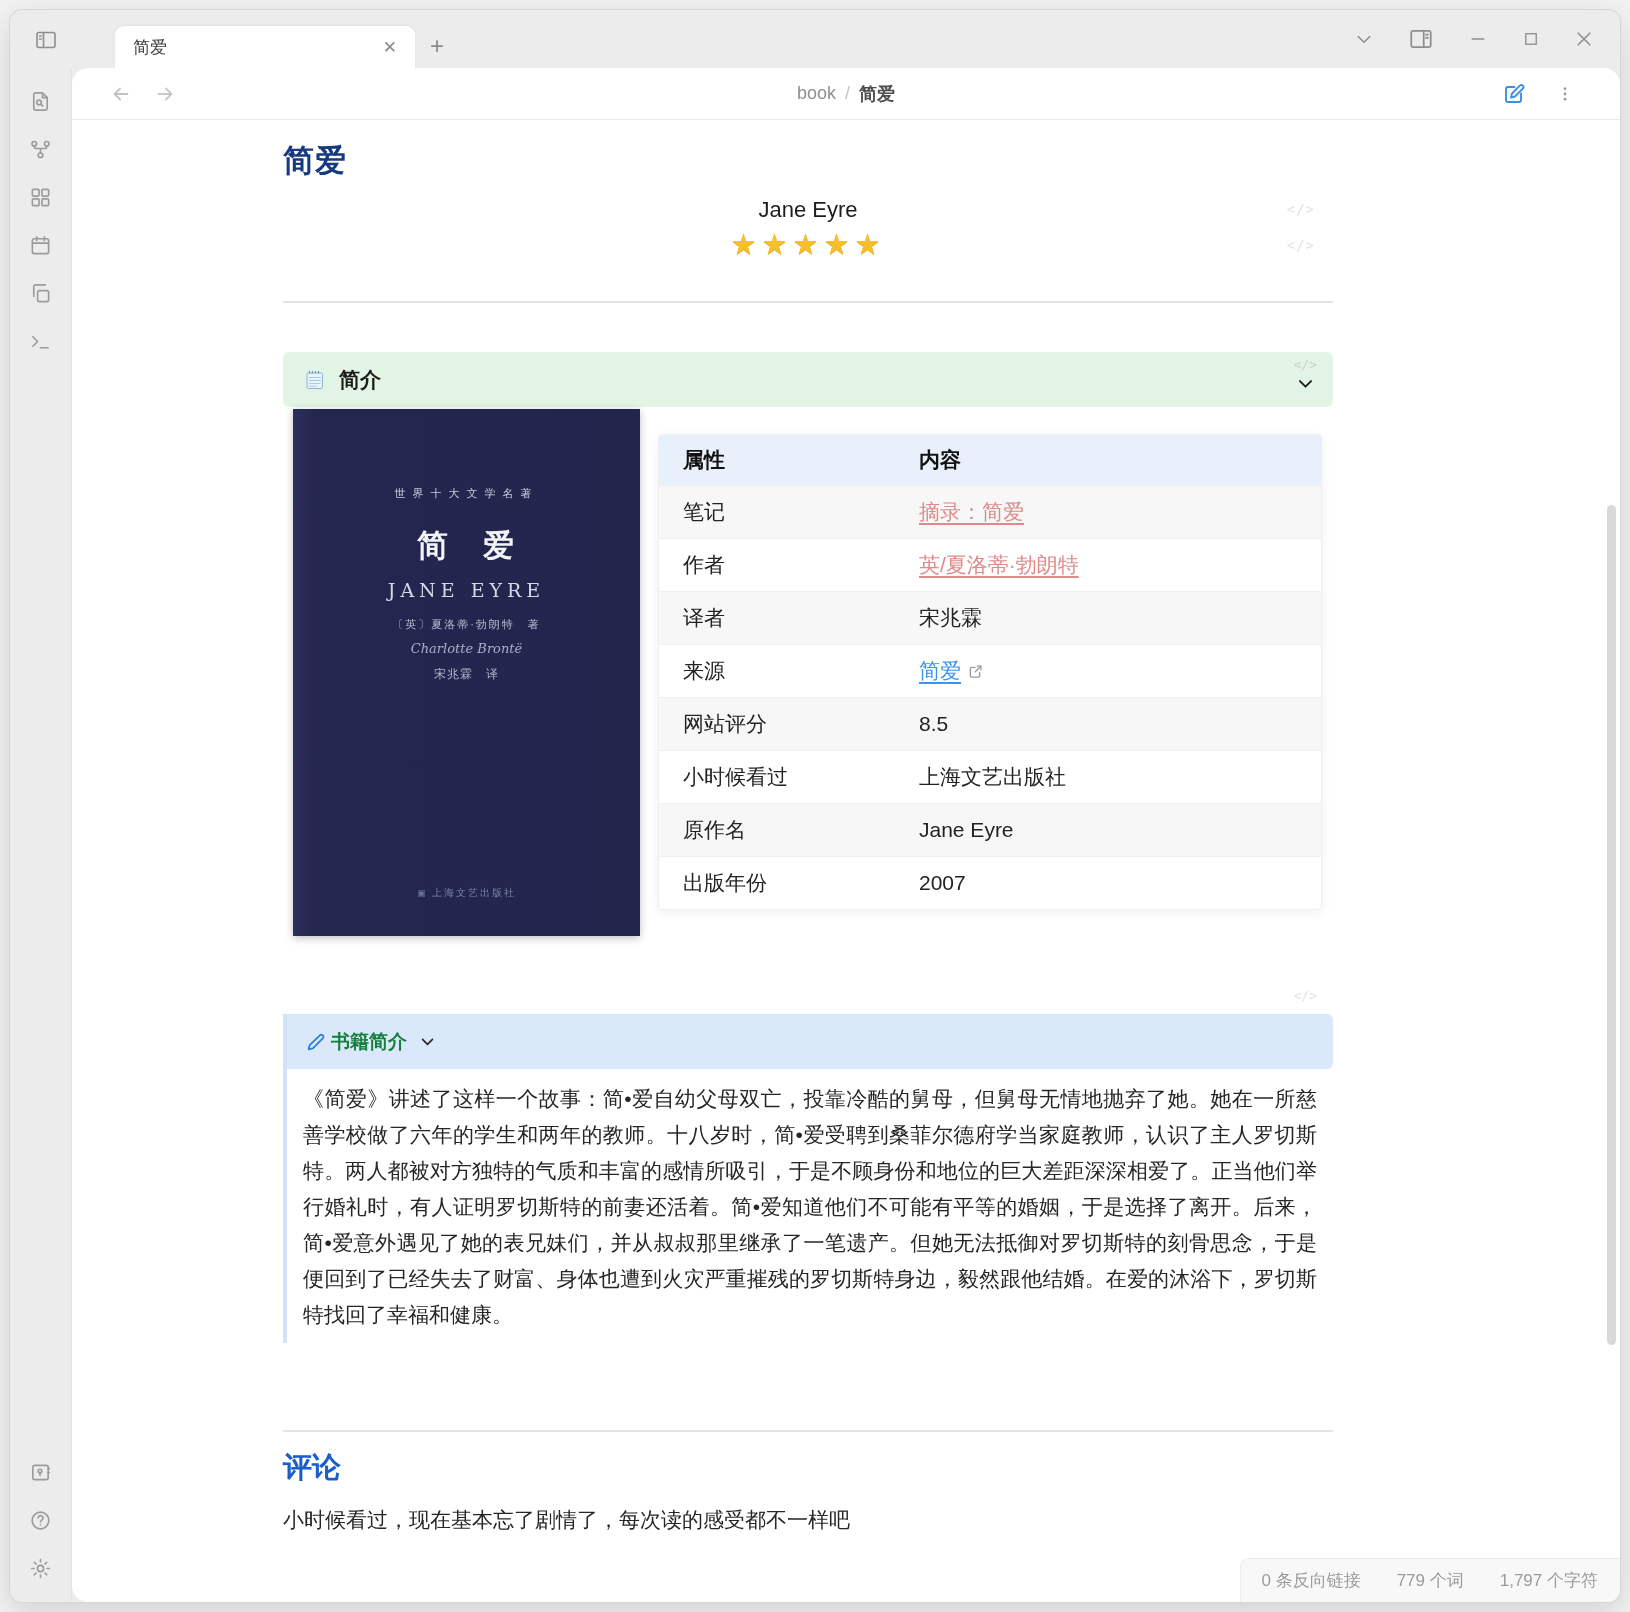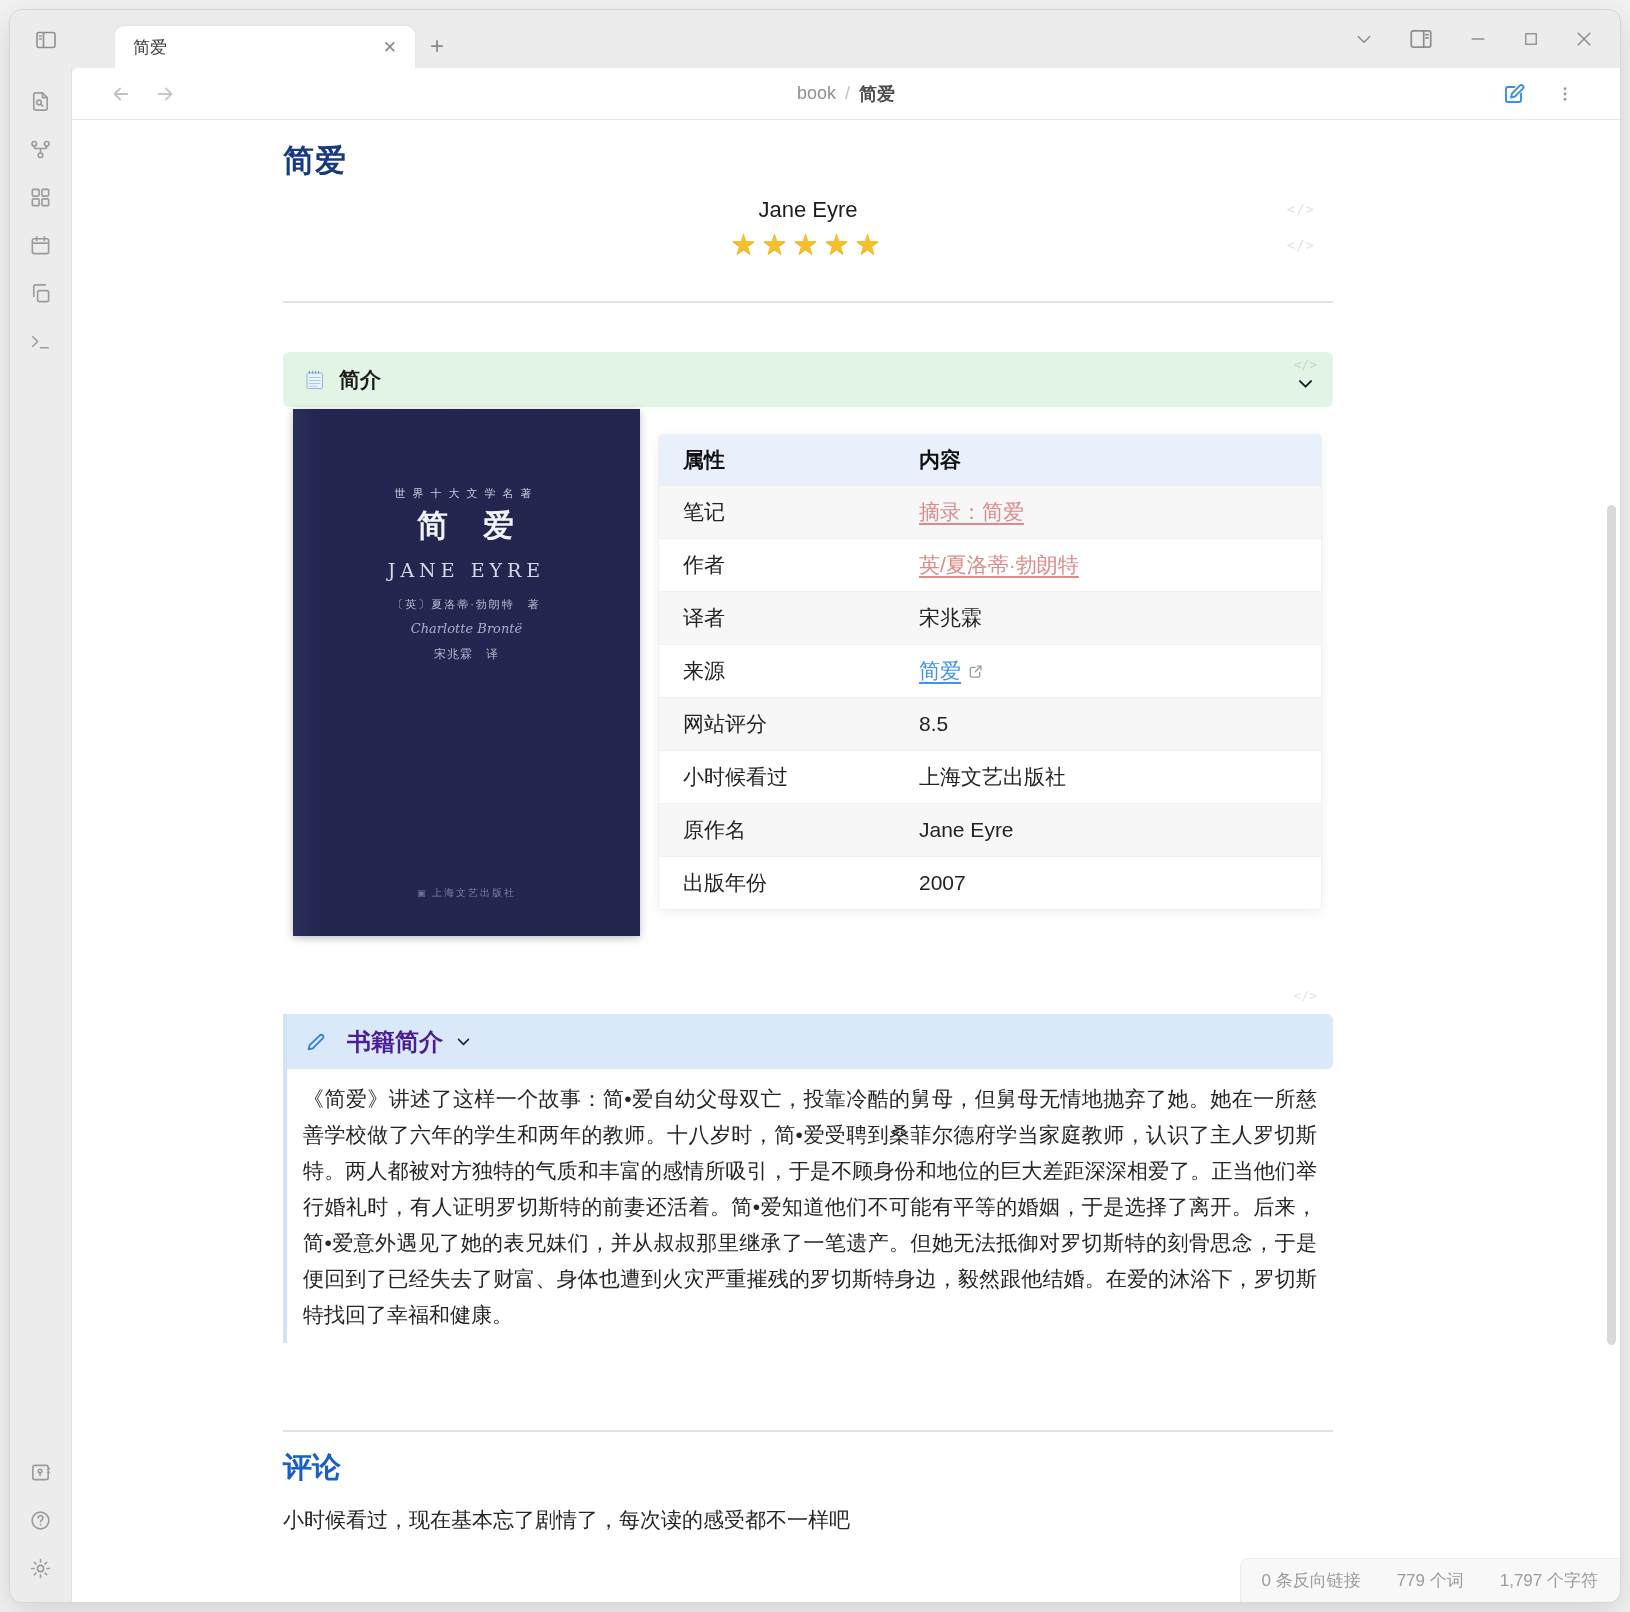--- a/index.html
+++ b/index.html
@@ -24,21 +24,21 @@
 
   
   .ribbon { position:absolute; left:0; top:58px; bottom:0; width:62px; background:#ececec;
             border-right:1px solid #e2e2e2; display:flex; flex-direction:column; align-items:center;
             padding:22px 0 22px 0; gap:25px; }
   .ribbon .ricon { cursor:pointer; display:flex; opacity:.85; }
   .ribbon .spacer { flex:1; }
 
   
   .main { position:absolute; left:62px; top:58px; right:0; bottom:0; background:#ffffff;
-          border-top-left-radius:6px; }
+          border-top-left-radius:6px;border-radius:16px; }
   .view-header { position:relative; height:52px; border-bottom:1px solid #e9e9e9;
                  display:flex; align-items:center; }
   .nav-arrows { position:absolute; left:38px; display:flex; gap:22px; }
   .nav-arrows .wicon { cursor:pointer; }
   .breadcrumb { margin:0 auto; font-size:18px; color:#9a9a9a; display:flex; gap:9px; align-items:center; }
   .breadcrumb .crumb-parent { color:#8f8f8f; cursor:pointer; }
   .breadcrumb .crumb-sep { color:#c4c4c4; }
   .breadcrumb .crumb-current { color:#4d4d4d; font-weight:600; cursor:pointer; }
   .header-actions { position:absolute; right:46px; display:flex; gap:30px; align-items:center; }
   .header-actions .wicon { cursor:pointer; }
@@ -63,21 +63,21 @@
   .cg-code { font-size:13px; color:#c9d6c9; font-family:"DejaVu Sans Mono","Liberation Mono",monospace; }
   .cg-chevron { margin-top:2px; cursor:pointer; display:flex; }
 
   
   .media-row { display:flex; margin-top:2px; align-items:flex-start; }
   .book-cover { position:relative; width:347px; height:527px; margin-left:10px; flex:none;
                 background:linear-gradient(90deg,#2b305c 0%, #232750 6%, #22264d 100%);
                 color:#e8eaf2; display:flex; flex-direction:column; align-items:center;
                 padding-top:77px; box-shadow:0 2px 8px rgba(0,0,0,.25); }
   .bc-series { font-size:11px; letter-spacing:7px; color:#c7cbdd; }
-  .bc-title { margin-top:4px; font-size:31px; font-family:"DejaVu Serif","Liberation Serif",serif;
+  .bc-title { margin-top:24px; font-size:31px; font-family:"DejaVu Serif","Liberation Serif",serif;
               color:#f2f3f7; font-weight:700; letter-spacing:2px; }
   .bc-title-en { margin-top:12px; font-size:19px; font-family:"DejaVu Serif","Liberation Serif",serif;
                  letter-spacing:5px; color:#d5d8e5; }
   .bc-author { margin-top:16px; font-size:11px; color:#b9bdd2; letter-spacing:2px; }
   .bc-author-en { margin-top:9px; font-size:13px; font-style:italic;
                   font-family:"DejaVu Serif","Liberation Serif",serif; color:#a9aecb; }
   .bc-trans { margin-top:10px; font-size:12px; color:#b0b4cc; letter-spacing:1px; }
   .bc-pub { position:absolute; bottom:36px; left:0; right:0; text-align:center;
             font-size:10px; color:#7d82a6; letter-spacing:2px; }
   .bc-pub::before { content:"▣ "; font-size:9px; color:#6e7398; }
@@ -93,21 +93,21 @@
   .t-key { width:260px; padding-left:24px; flex:none; }
   .t-val { flex:1; display:flex; align-items:center; }
   a.link-pink { color:#df8a8a; text-decoration:underline; text-underline-offset:4px; cursor:pointer; }
   a.link-blue { color:#3f93ea; text-decoration:underline; text-underline-offset:4px; cursor:pointer; }
   .ext-icon { margin-left:7px; display:flex; }
 
   
   .callout-blue { margin-top:78px; border-left:4px solid #cfe4f8; }
   .cb-header { position:relative; height:55px; background:#d9e9f9; border-radius:0 6px 6px 0;
                display:flex; align-items:center; padding:0 18px; }
-  .cb-title { font-size:24px; font-weight:700; color:#4c1d95; margin-left:20px; }
+  .cb-title { font-size:19px; font-weight:700; color:#15803d; margin-left:4px; }
   .cb-chevron { margin-left:12px; display:flex; cursor:pointer; }
   .cb-code { position:absolute; right:16px; top:-26px; font-size:13px; color:#e3e3e3;
              font-family:"DejaVu Sans Mono","Liberation Mono",monospace; }
   .cb-body { padding:12px 16px 10px 16px; font-size:21px; line-height:36px; color:#262626;
              text-align:justify; }
 
   
   h2.comments-h { margin-top:16px; font-size:29px; font-weight:700; color:#1a5fc8; }
   .comment-text { margin-top:18px; font-size:21px; color:#262626; }
 

